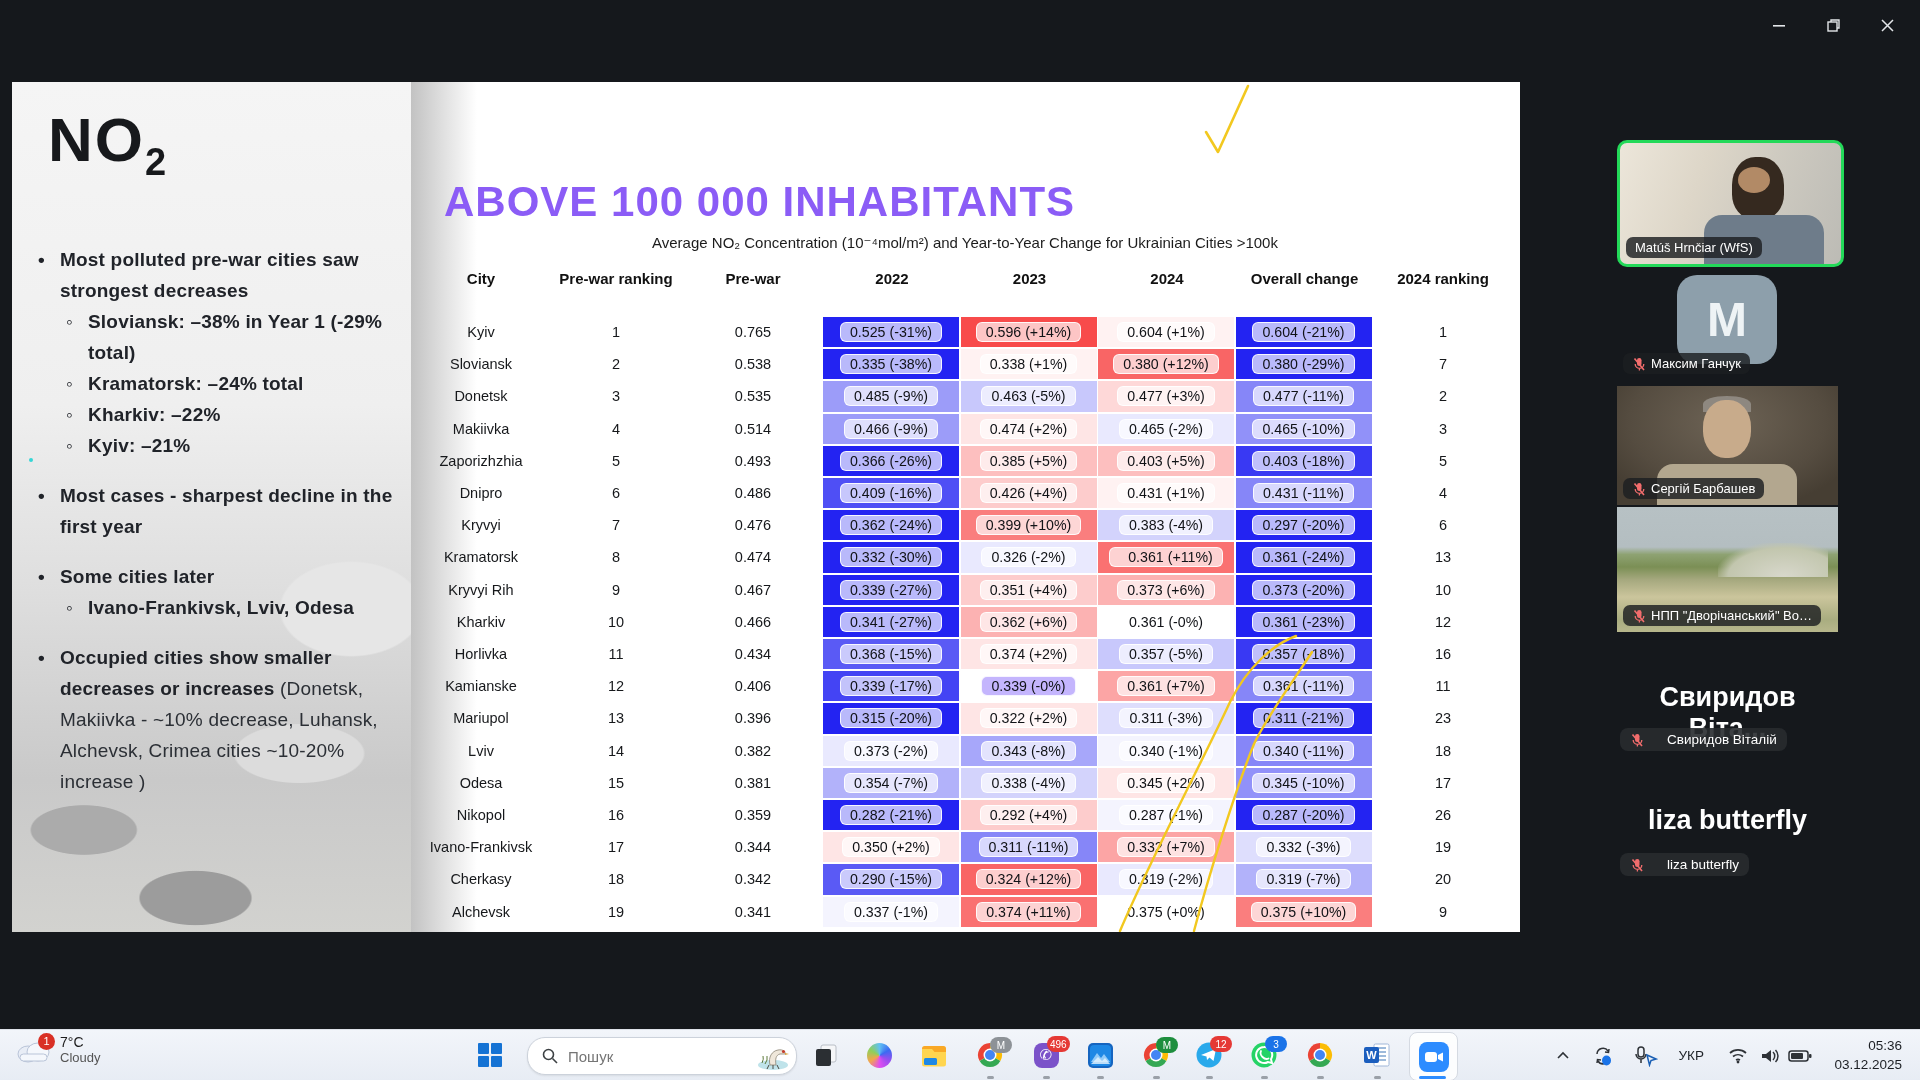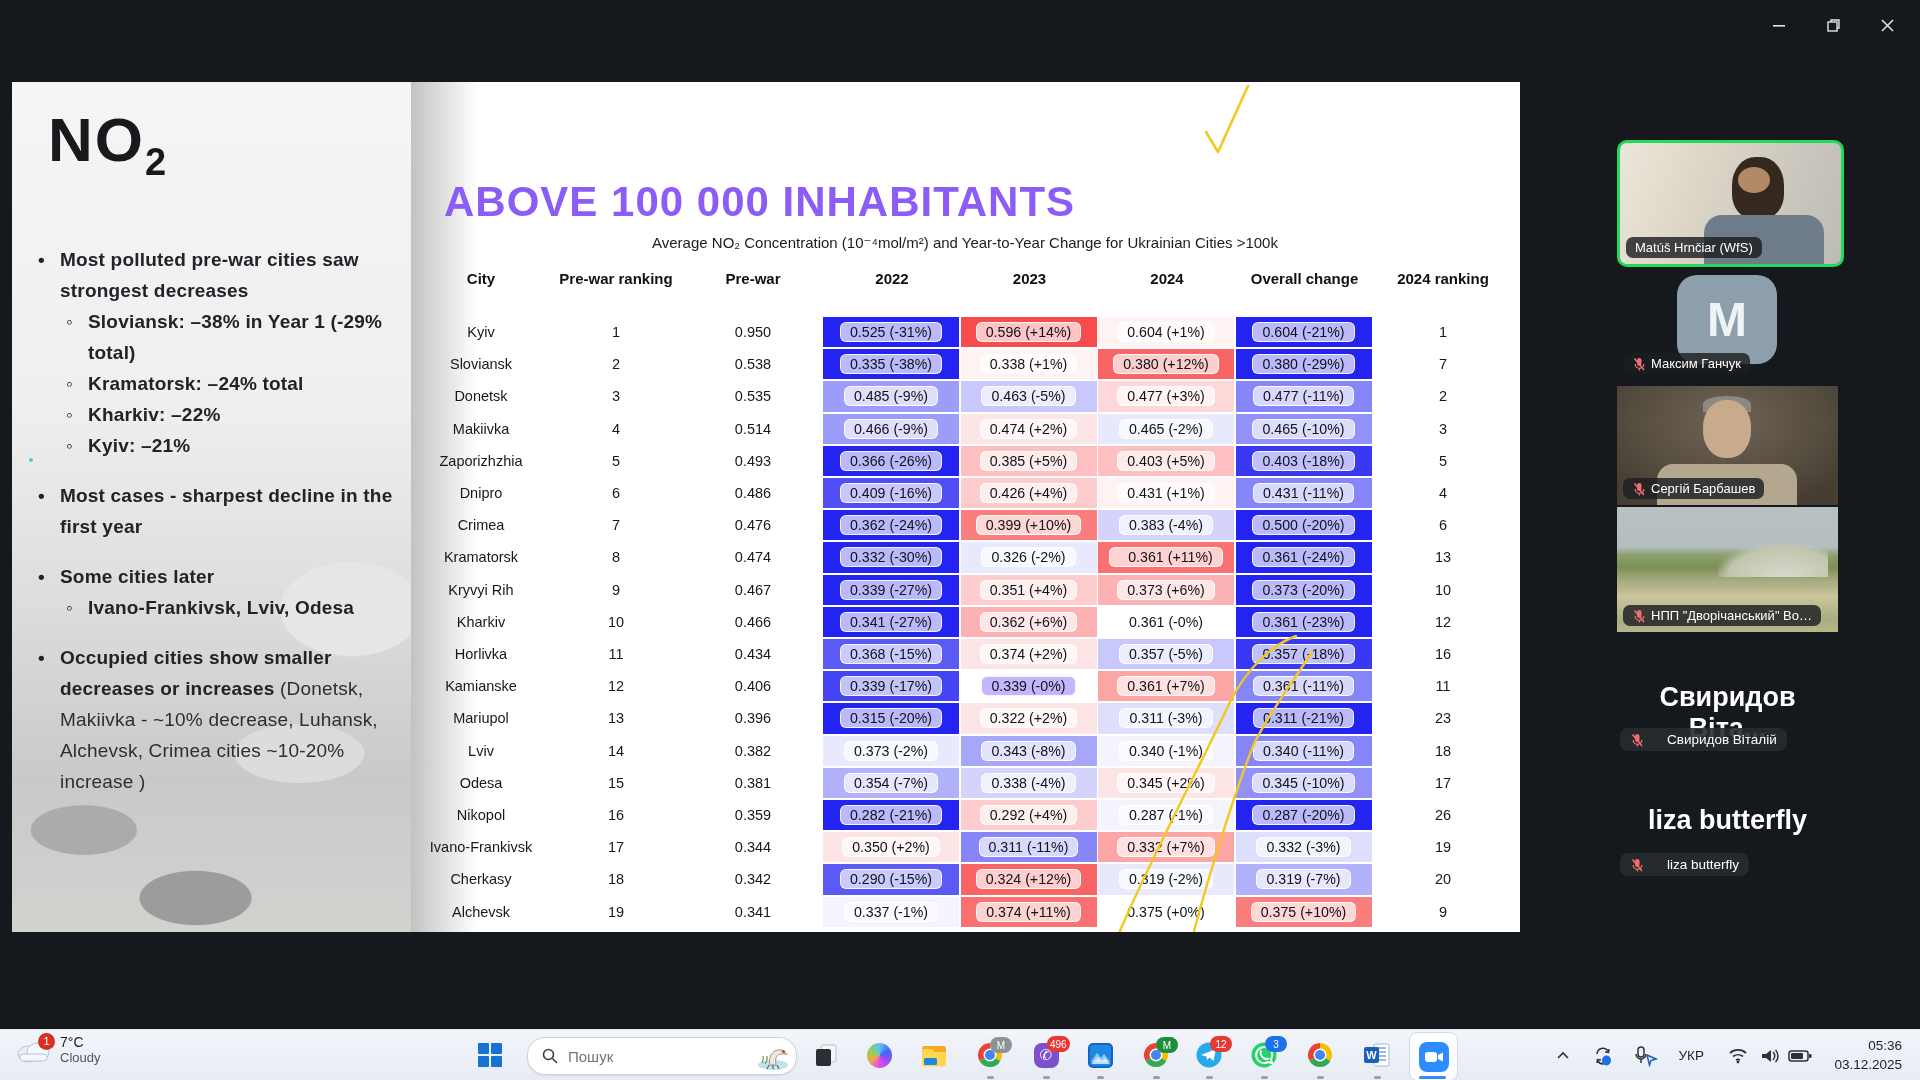--- a/index.html
+++ b/index.html
@@ -165,21 +165,21 @@
         <span style="left: 666px; width: 150px;">Pre-war</span>
         <span style="left: 805px; width: 150px;">2022</span>
         <span style="left: 942.5px; width: 150px;">2023</span>
         <span style="left: 1080px; width: 150px;">2024</span>
         <span style="left: 1217.5px; width: 150px;">Overall change</span>
         <span style="left: 1356px; width: 150px;">2024 ranking</span>
       </div>
     <div id="tbody">
         <div class="tcell" style="left: 403px; width: 132px; top: 242px;">Kyiv</div>
         <div class="tcell" style="left: 554px; width: 100px; top: 242px;">1</div>
-        <div class="tcell" style="left: 691px; width: 100px; top: 242px;">0.950</div>
+        <div class="tcell" style="left: 691px; width: 100px; top: 242px;">0.765</div>
         <div class="tcell" style="left: 1381px; width: 100px; top: 242px;">1</div>
         <div class="ccell" style="left: 811px; top: 235px; width: 136px; height: 30.2px; background: rgb(35, 35, 242);">
           <span class="pill" style="background: rgb(185, 185, 251);">0.525 (-31%)</span>
         </div>
         <div class="ccell" style="left: 948.5px; top: 235px; width: 136px; height: 30.2px; background: rgb(248, 75, 75);">
           <span class="pill" style="background: rgb(253, 197, 197);">0.596 (+14%)</span>
         </div>
         <div class="ccell" style="left: 1086px; top: 235px; width: 136px; height: 30.2px; background: rgb(255, 242, 242);">
           <span class="pill" style="background: rgb(255, 251, 251);">0.604 (+1%)</span>
         </div>
@@ -259,35 +259,35 @@
         </div>
         <div class="ccell" style="left: 948.5px; top: 396px; width: 136px; height: 30.2px; background: rgb(253, 204, 204);">
           <span class="pill" style="background: rgb(254, 239, 239);">0.426 (+4%)</span>
         </div>
         <div class="ccell" style="left: 1086px; top: 396px; width: 136px; height: 30.2px; background: rgb(255, 242, 242);">
           <span class="pill" style="background: rgb(255, 251, 251);">0.431 (+1%)</span>
         </div>
         <div class="ccell" style="left: 1223.5px; top: 396px; width: 136px; height: 30.2px; background: rgb(134, 134, 248);">
           <span class="pill" style="background: rgb(216, 216, 253);">0.431 (-11%)</span>
         </div>
-        <div class="tcell" style="left: 403px; width: 132px; top: 435.2px;">Crimea</div>
+        <div class="tcell" style="left: 403px; width: 132px; top: 435.2px;">Kryvyi</div>
         <div class="tcell" style="left: 554px; width: 100px; top: 435.2px;">7</div>
         <div class="tcell" style="left: 691px; width: 100px; top: 435.2px;">0.476</div>
         <div class="tcell" style="left: 1381px; width: 100px; top: 435.2px;">6</div>
         <div class="ccell" style="left: 811px; top: 428.2px; width: 136px; height: 30.2px; background: rgb(35, 35, 242);">
           <span class="pill" style="background: rgb(185, 185, 251);">0.362 (-24%)</span>
         </div>
         <div class="ccell" style="left: 948.5px; top: 428.2px; width: 136px; height: 30.2px; background: rgb(250, 126, 126);">
           <span class="pill" style="background: rgb(253, 214, 214);">0.399 (+10%)</span>
         </div>
         <div class="ccell" style="left: 1086px; top: 428.2px; width: 136px; height: 30.2px; background: rgb(211, 211, 252);">
           <span class="pill" style="background: rgb(241, 241, 254);">0.383 (-4%)</span>
         </div>
         <div class="ccell" style="left: 1223.5px; top: 428.2px; width: 136px; height: 30.2px; background: rgb(35, 35, 242);">
-          <span class="pill" style="background: rgb(185, 185, 251);">0.500 (-20%)</span>
+          <span class="pill" style="background: rgb(185, 185, 251);">0.297 (-20%)</span>
         </div>
         <div class="tcell" style="left: 403px; width: 132px; top: 467.4px;">Kramatorsk</div>
         <div class="tcell" style="left: 554px; width: 100px; top: 467.4px;">8</div>
         <div class="tcell" style="left: 691px; width: 100px; top: 467.4px;">0.474</div>
         <div class="tcell" style="left: 1381px; width: 100px; top: 467.4px;">13</div>
         <div class="ccell" style="left: 811px; top: 460.4px; width: 136px; height: 30.2px; background: rgb(35, 35, 242);">
           <span class="pill" style="background: rgb(185, 185, 251);">0.332 (-30%)</span>
         </div>
         <div class="ccell" style="left: 948.5px; top: 460.4px; width: 136px; height: 30.2px; background: rgb(233, 233, 254);">
           <span class="pill" style="background: rgb(248, 248, 255);">0.326 (-2%)</span>

